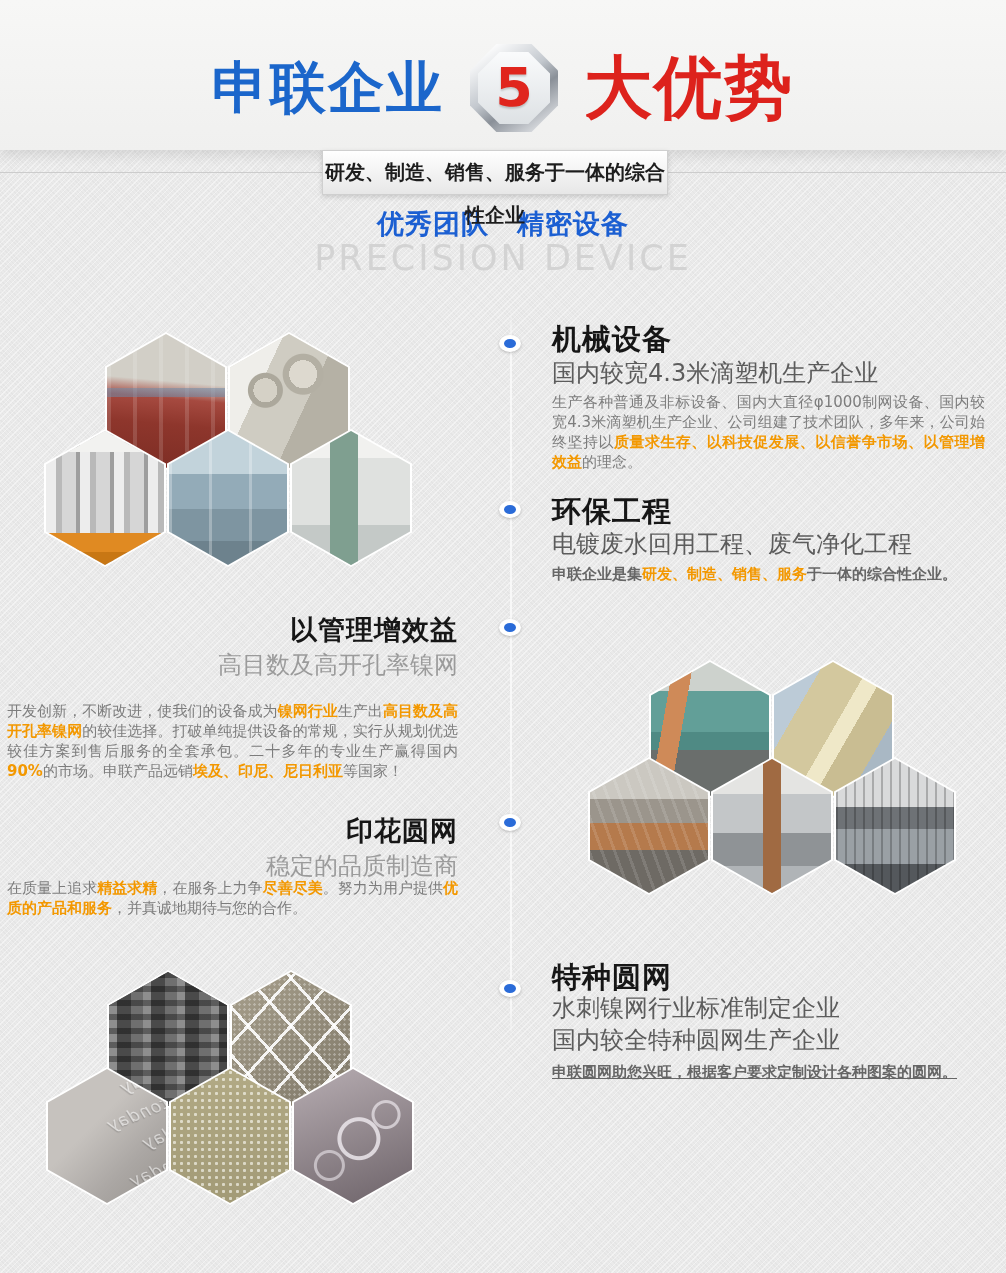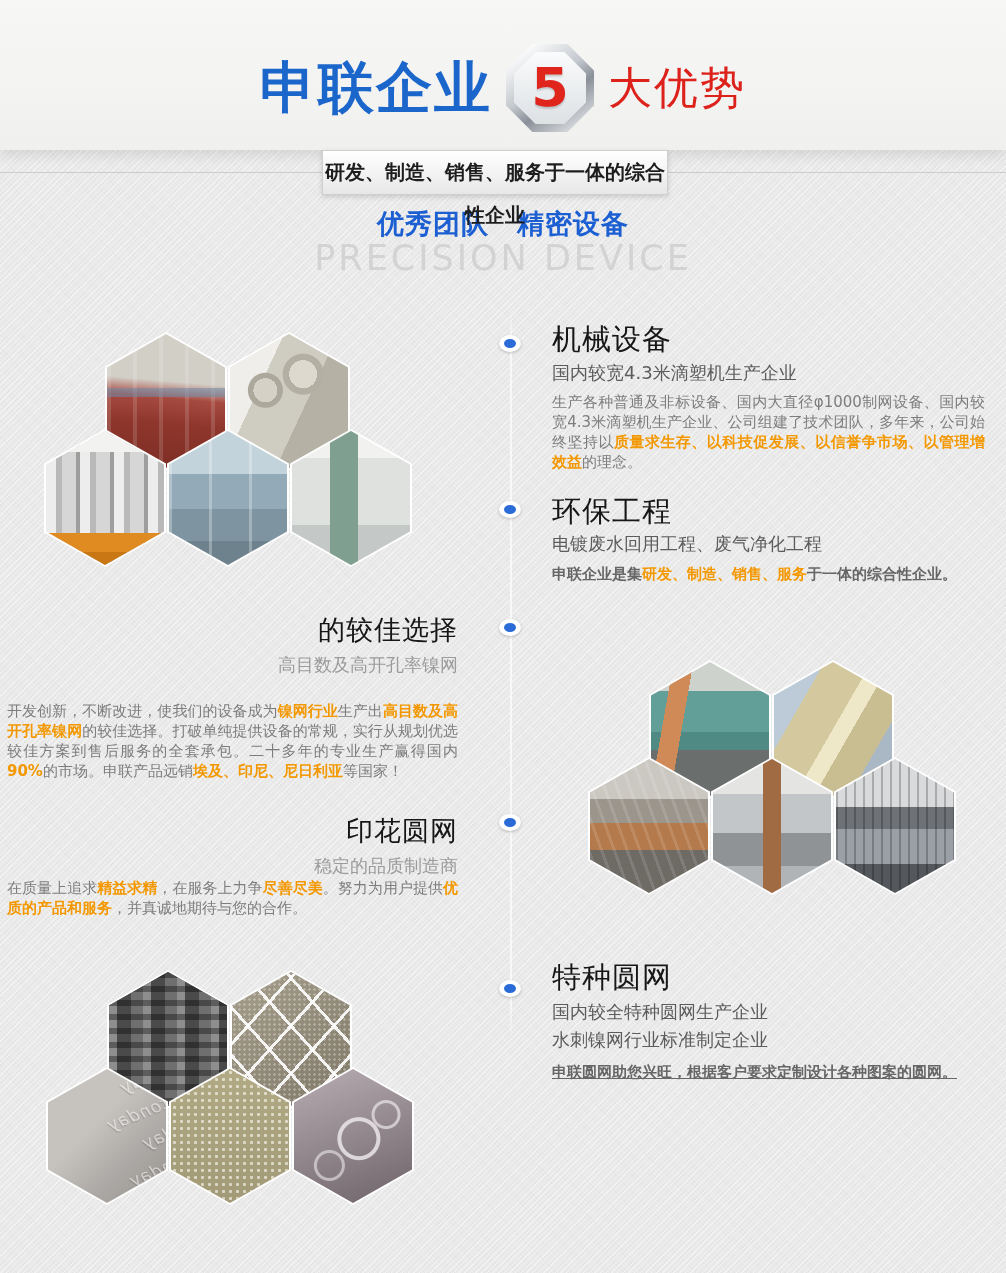--- a/index.html
+++ b/index.html
@@ -9,23 +9,23 @@
     background-color:#eaeaea;
     background-image:
       repeating-linear-gradient(135deg, rgba(255,255,255,.45) 0 1px, rgba(255,255,255,0) 1px 4px),
       repeating-linear-gradient(45deg, rgba(0,0,0,.025) 0 1px, rgba(0,0,0,0) 1px 3px);
   }
   
   .header-band{position:absolute;left:0;top:0;width:100%;height:150px;
     background:linear-gradient(180deg,#f7f7f6,#f0f0ef);
     box-shadow:0 5px 12px rgba(0,0,0,.10);}
   .title-row{position:absolute;left:0;top:40px;width:100%;height:96px;
-    display:flex;align-items:center;justify-content:center;gap:14px;}
+    display:flex;align-items:center;justify-content:center;gap:26px;}
   .title-blue{font-size:56px;font-weight:bold;color:#1b66cb;letter-spacing:2px;line-height:1;}
-  .title-red{font-size:44px;font-weight:normal;color:#dd221c;letter-spacing:2px;line-height:1;}
+  .title-red{font-size:68px;font-weight:bold;color:#dd221c;letter-spacing:2px;line-height:1;}
   .badge{width:88px;height:88px;flex:0 0 auto;
     clip-path:polygon(30% 0%,70% 0%,100% 30%,100% 70%,70% 100%,30% 100%,0% 70%,0% 30%);
     background:linear-gradient(145deg,#ffffff 10%,#c3c8ce 45%,#8a9098 62%,#e9ebee 95%);
     display:flex;align-items:center;justify-content:center;}
   .badge-mid{width:72px;height:72px;
     clip-path:polygon(30% 0%,70% 0%,100% 30%,100% 70%,70% 100%,30% 100%,0% 70%,0% 30%);
     background:linear-gradient(180deg,#fafbfc,#dde1e4);
     display:flex;align-items:center;justify-content:center;}
   .badge-num{font-size:54px;font-weight:bold;color:#e0251d;line-height:1;
     text-shadow:0 2px 2px rgba(0,0,0,.18);}
@@ -44,23 +44,23 @@
   .t-dot{position:absolute;width:22px;height:17px;border-radius:50%;background:#ffffff;
     box-shadow:0 1px 3px rgba(0,0,0,.22);z-index:2;}
   .t-dot::after{content:"";position:absolute;left:5px;top:4px;width:12px;height:9px;
     border-radius:50%;background:#2a6bd8;}
   .dot-1{left:499px;top:335px;} .dot-2{left:499px;top:501px;} .dot-3{left:499px;top:619px;}
   .dot-4{left:499px;top:814px;} .dot-5{left:499px;top:980px;}
   
   .sec{position:absolute;}
   .r-col{left:552px;width:433px;}
   .l-col{left:7px;width:451px;text-align:right;}
-  .sec-heading{font-size:29px;font-weight:normal;color:#161616;letter-spacing:1px;line-height:34px;}
+  .sec-heading{font-size:29px;font-weight:bold;color:#161616;letter-spacing:1px;line-height:34px;}
   .l-col .sec-heading{font-size:27px;}
-  .sec-sub{font-size:18px;color:#5c5c5c;line-height:28px;}
+  .sec-sub{font-size:24px;color:#5c5c5c;line-height:28px;}
   .sec-sub.light{color:#9b9b9b;}
   .sec-body{font-size:15px;color:#7d7d7d;line-height:20px;text-align:justify;}
   .sec-body.bold{font-weight:bold;color:#666666;}
   .hl{color:#f39800;font-weight:bold;}
   
   .hex-collage{position:absolute;width:368px;height:236px;}
   .hex{position:absolute;width:122px;height:138px;
     clip-path:polygon(50% 0%,100% 25%,100% 75%,50% 100%,0% 75%,0% 25%);
     background:#ffffff;}
   .hex-in{position:absolute;left:2px;top:2px;right:2px;bottom:2px;
@@ -201,21 +201,21 @@
       </div>
     <div class="hex pos-d">
         <div class="hex-in ph-r4"></div>
       </div>
     <div class="hex pos-e">
         <div class="hex-in ph-r5"></div>
       </div>
   </div>
 
   <div class="sec l-col" style="top:613px;">
-    <div class="sec-heading">的较佳选择</div>
+    <div class="sec-heading">以管理增效益</div>
     <div class="sec-sub light" style="margin-top:4px;">高目数及高开孔率镍网</div>
   </div>
   <div class="sec l-col sec-body" style="top:701px;"><span>开发创新，不断改进，使我们的设备成为</span><span class="hl">镍网行业</span><span>生产出</span><span class="hl">高目数及高开孔率镍网</span><span>的较佳选择。打破单纯提供设备的常规，实行从规划优选较佳方案到售后服务的全套承包。二十多年的专业生产赢得国内</span><span class="hl">90%</span><span>的市场。申联产品远销</span><span class="hl">埃及、印尼、尼日利亚</span><span>等国家！</span></div>
 
   <div class="sec l-col" style="top:814px;">
     <div class="sec-heading">印花圆网</div>
     <div class="sec-sub light" style="margin-top:4px;">稳定的品质制造商</div>
   </div>
   <div class="sec l-col sec-body" style="top:878px;"><span>在质量上追求</span><span class="hl">精益求精</span><span>，在服务上力争</span><span class="hl">尽善尽美</span><span>。努力为用户提供</span><span class="hl">优质的产品和服务</span><span>，并真诚地期待与您的合作。</span></div>
 
@@ -240,18 +240,18 @@
     <div class="hex pos-d">
         <div class="hex-in ph-p4"></div>
       </div>
     <div class="hex pos-e">
         <div class="hex-in ph-p5"></div>
       </div>
   </div>
 
   <div class="sec r-col" style="top:960px;">
     <div class="sec-heading">特种圆网</div>
+    <div class="sec-sub">水刺镍网行业标准制定企业</div>
     <div class="sec-sub" style="margin-top:4px;">国内较全特种圆网生产企业</div>
-    <div class="sec-sub">水刺镍网行业标准制定企业</div>
   </div>
   <div class="sec r-col sec-body bold" style="top:1062px;text-decoration:underline;"><span>申联圆网助您兴旺，根据客户要求定制设计各种图案的圆网。</span></div>
 
 </div>
 
 </body></html>

